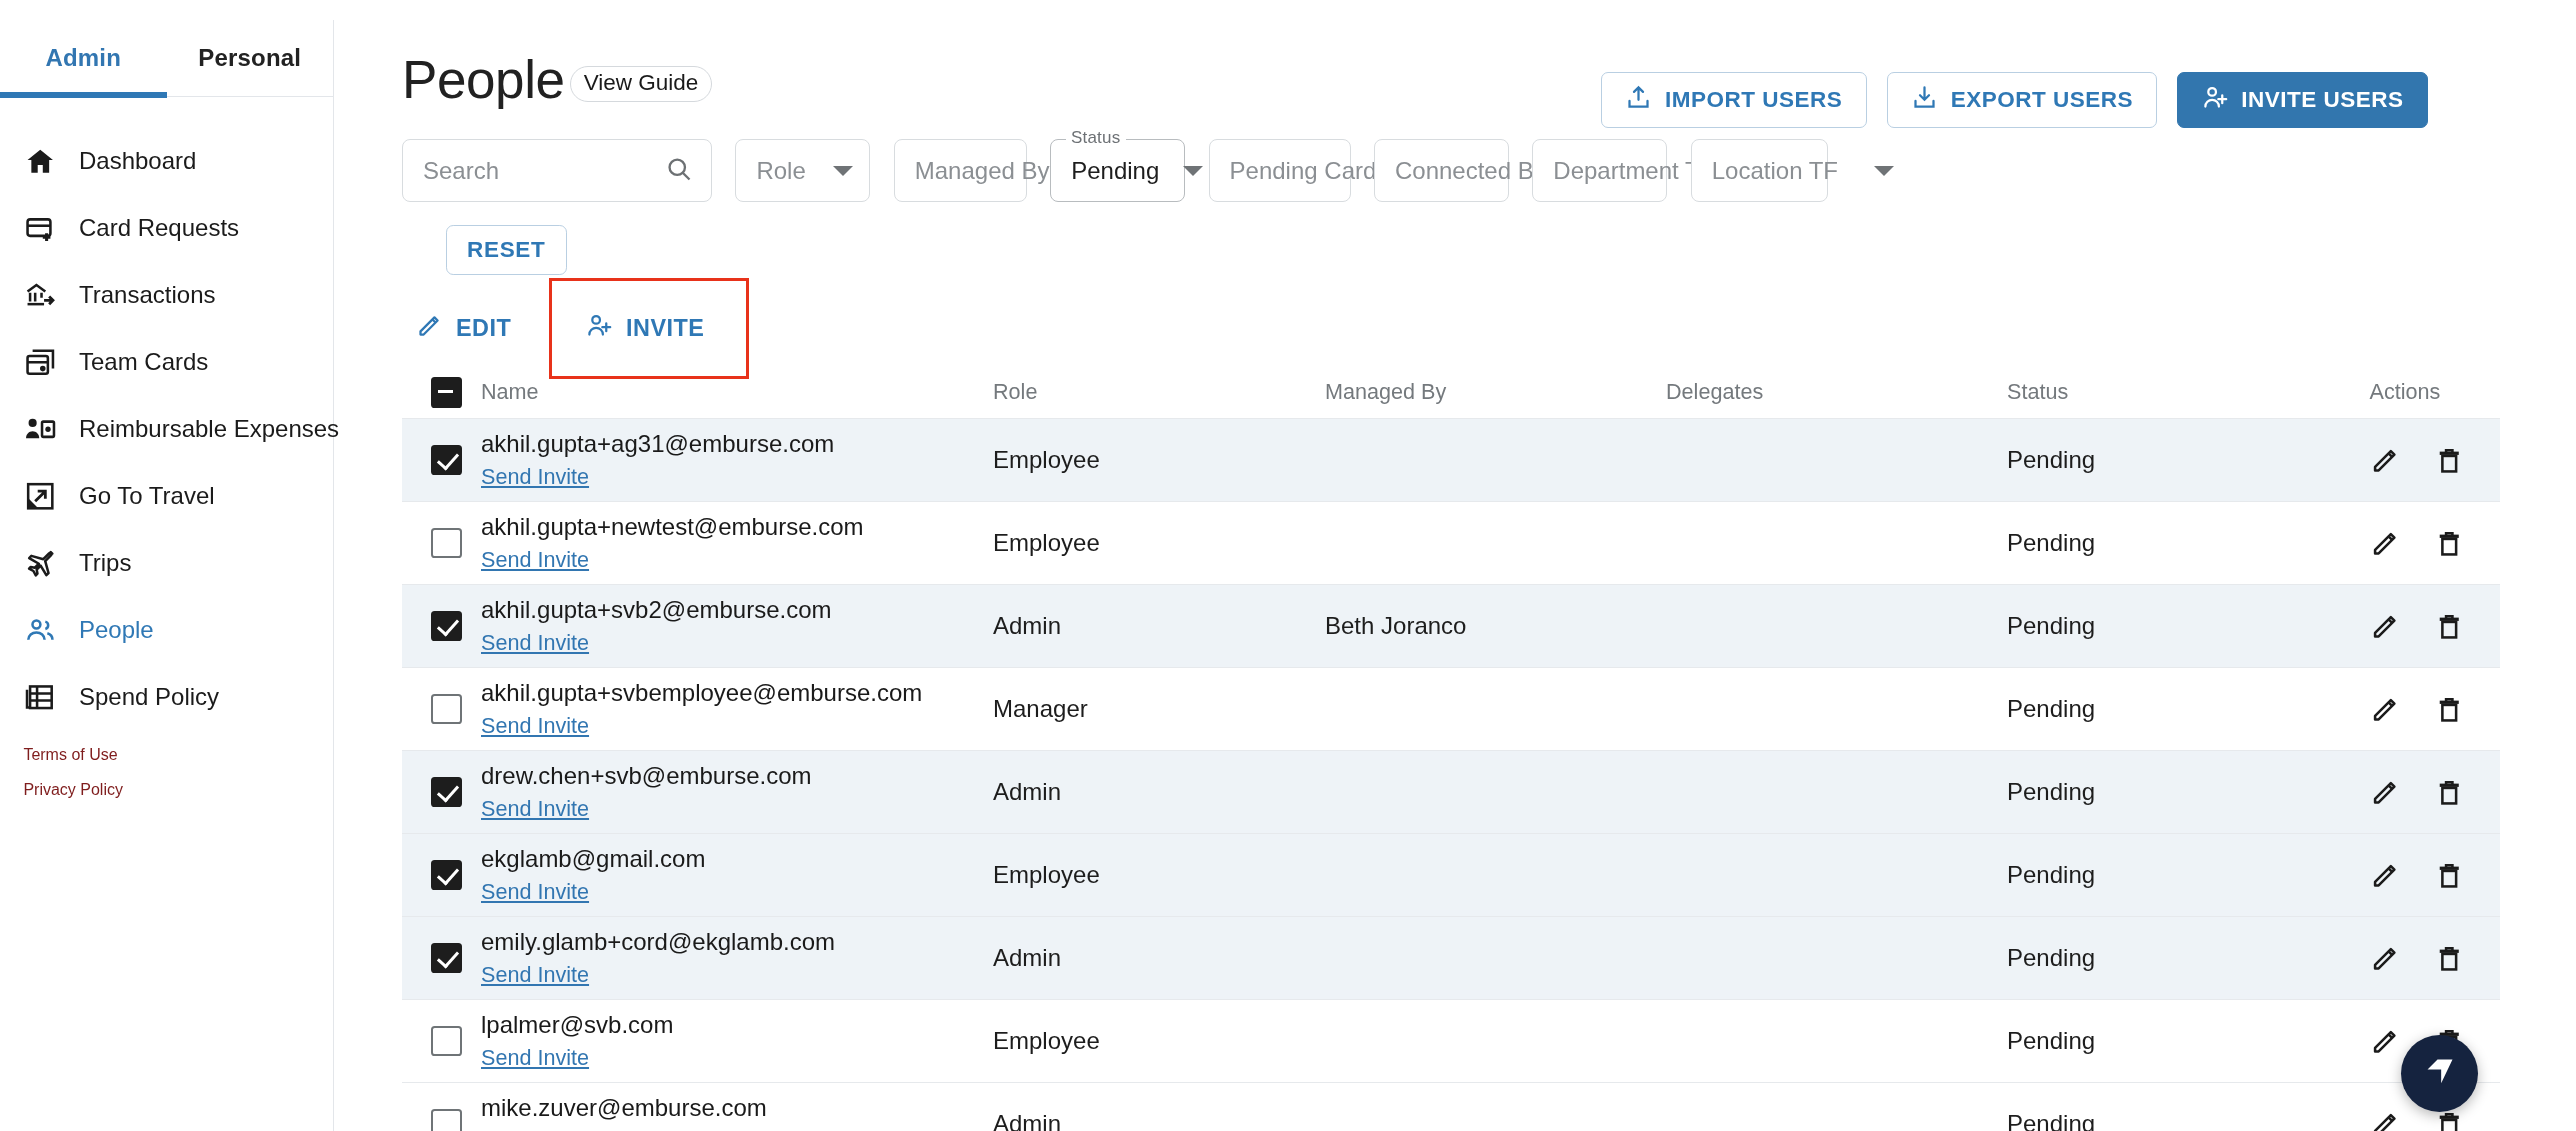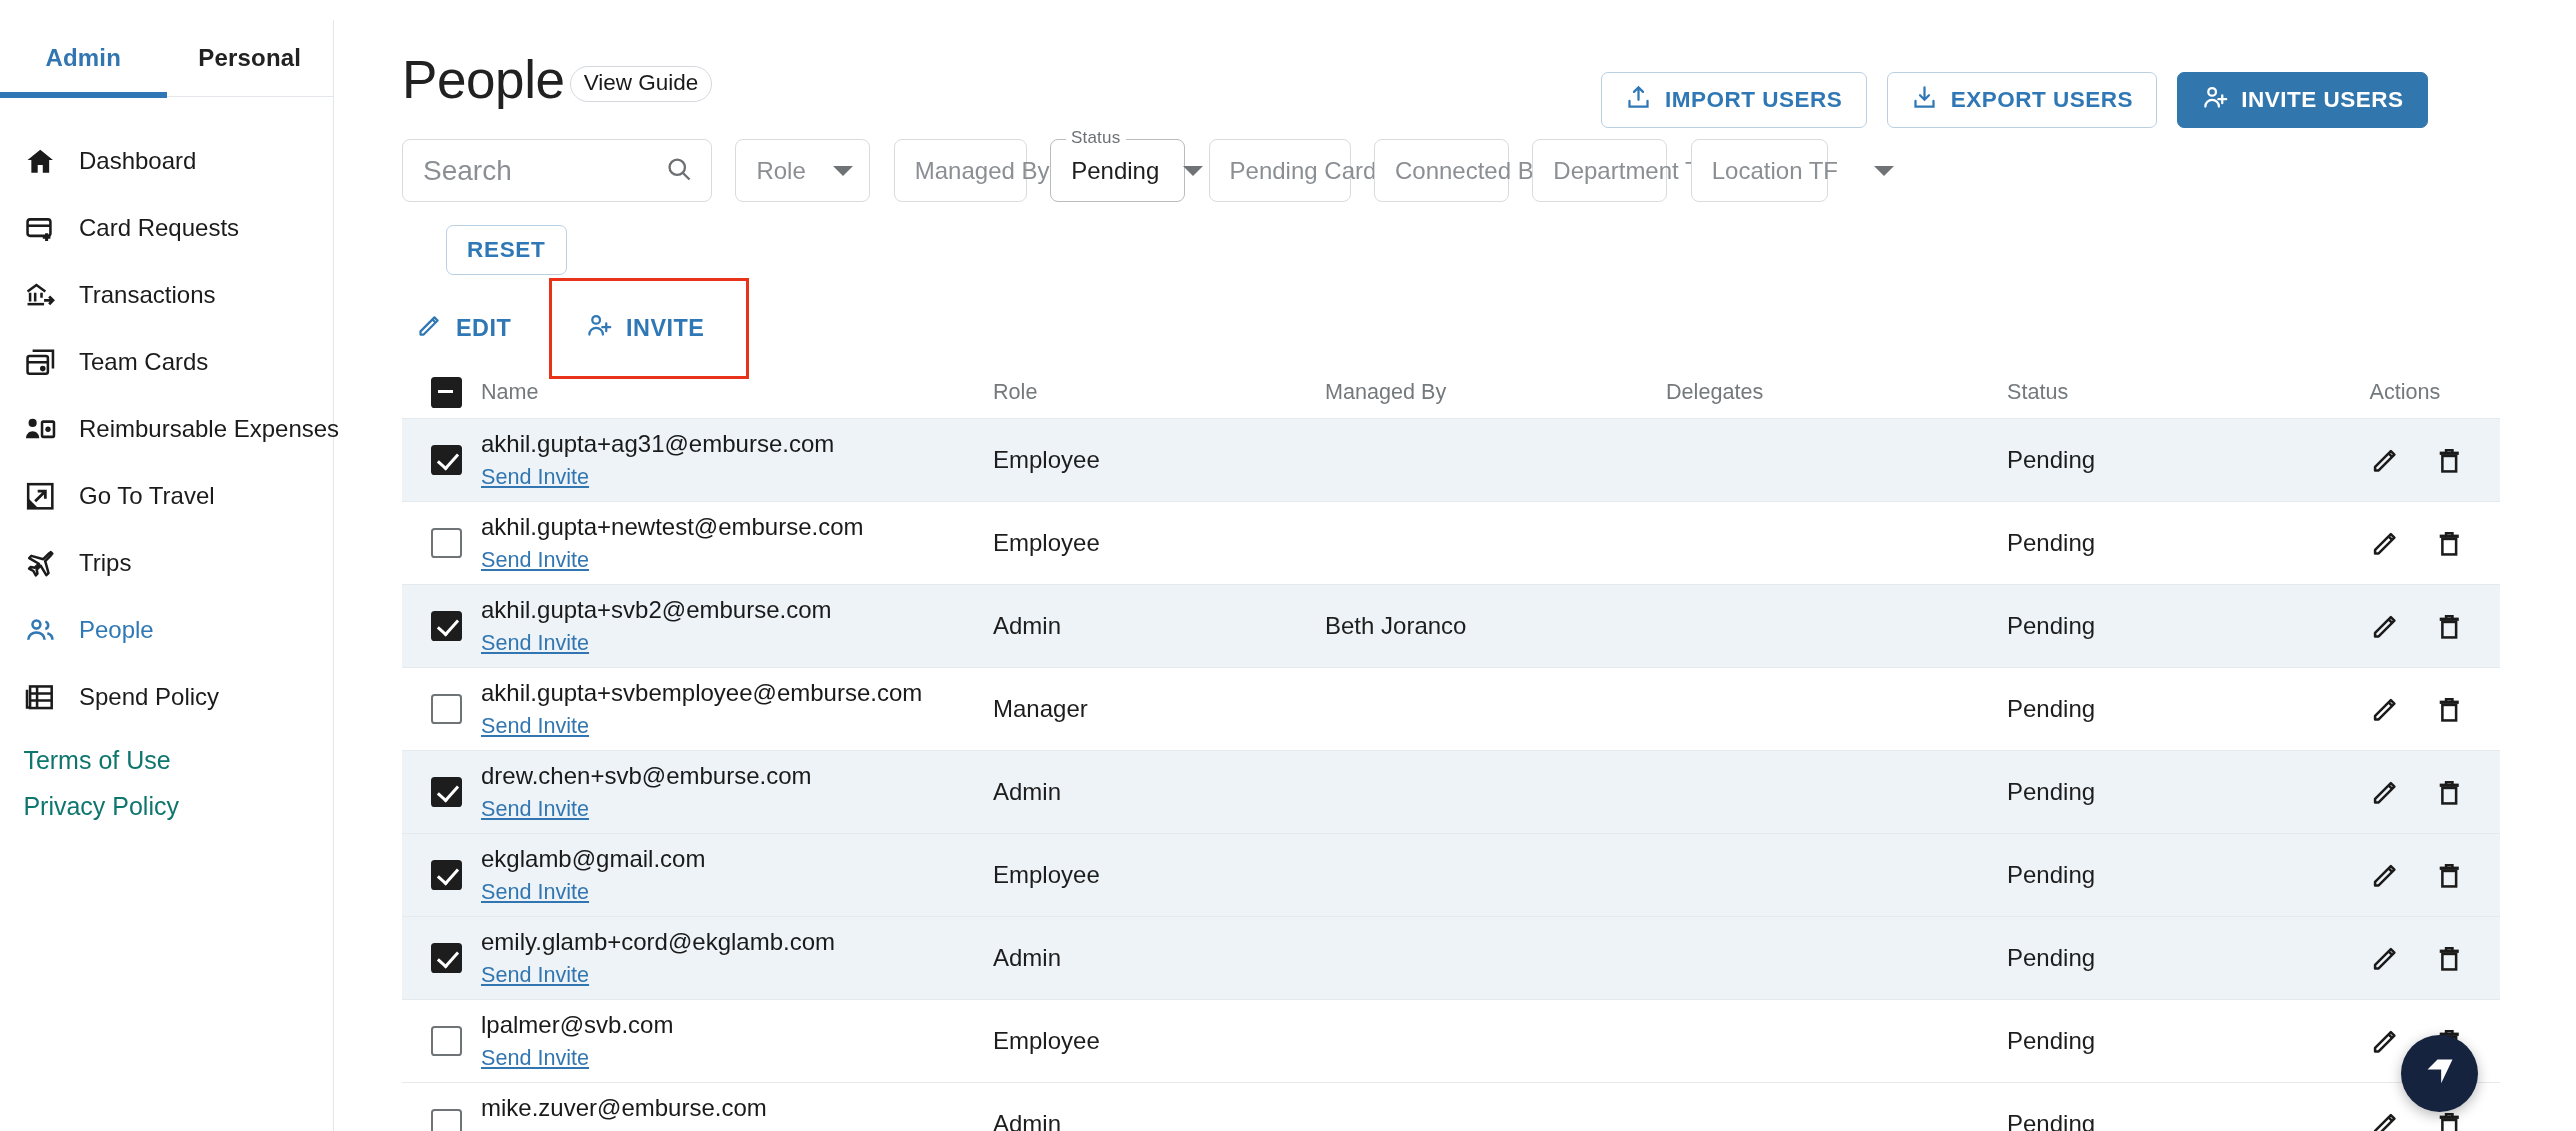--- a/index.html
+++ b/index.html
@@ -37,21 +37,21 @@
     padding-left: 23.4px; gap: 21.6px;
     font-size: 24px; color: #1b1b1b;
   }
   .navitem.active { color: #2f78b5; }
   .navicon { width: 34px; height: 34px; display: flex; align-items: center; justify-content: center; flex: 0 0 34px; }
   .navicon svg { width: 30.5px; height: 30.5px; display: block; }
   .navlabel { white-space: nowrap; }
 
   .legal { position: absolute; left: 23.4px; top: 726px; }
   .legal a {
-    display: block; font-size: 25px; color: #0f766e;
+    display: block; font-size: 16px; color: #7f1d1d;
     text-decoration: none; margin-bottom: 17px;
   }
 
   
   .main { flex: 1; position: relative; padding: 0 72px 0 68px; overflow: hidden; }
 
   .pagehead {
     display: flex; align-items: flex-start; justify-content: space-between;
     padding-top: 32px; height: 99px;
   }
@@ -77,21 +77,21 @@
   
   .filters {
     display: flex; align-items: center; gap: 23.4px;
     margin-top: 20px;
   }
   .searchbox {
     width: 310px; height: 63px; border: 0.9px solid #d8dcdf; border-radius: 8px;
     display: flex; align-items: center; padding: 0 18px 0 20px;
     background: #fff;
   }
-  .searchbox .ph { flex: 1; font-size: 28px; color: #8b8f93; }
+  .searchbox .ph { flex: 1; font-size: 24px; color: #8b8f93; }
   .searchbox svg { width: 28px; height: 28px; stroke: #6c7073; }
 
   .selectbox {
     height: 63px; border: 0.9px solid #d8dcdf; border-radius: 8px;
     display: flex; align-items: center; padding: 0 16px 0 20px;
     background: #fff; position: relative;
   }
   .selectbox .lbl { font-size: 24px; color: #8b8f93; white-space: nowrap; }
   .selectbox .lbl.filled { color: #1d1d1d; }
   .caret { width: 0; height: 0; border-left: 10px solid transparent; border-right: 10px solid transparent;

